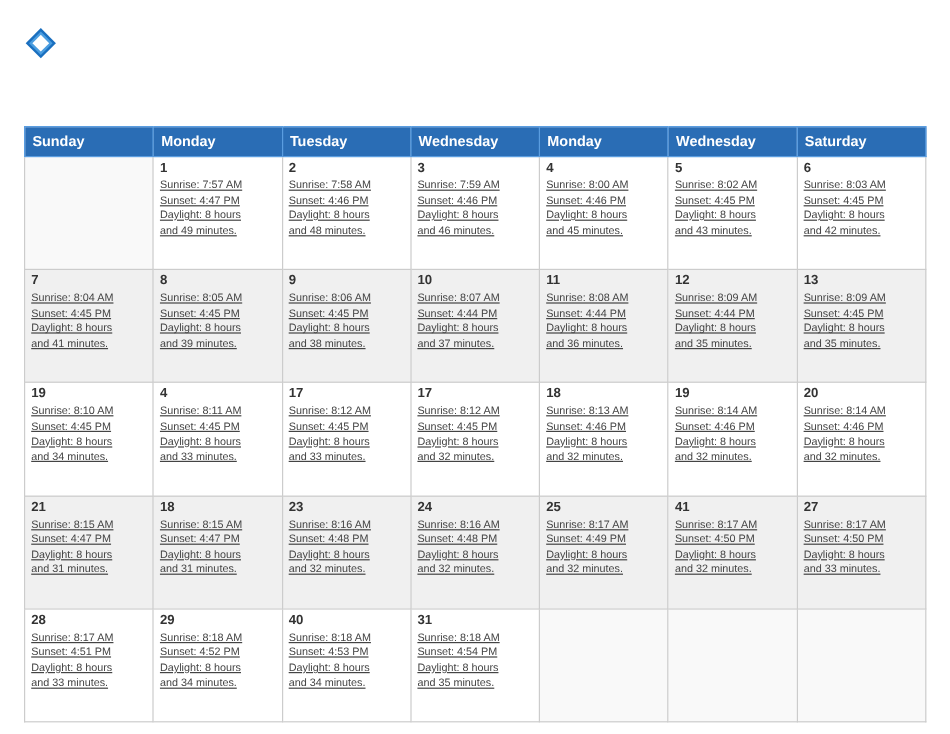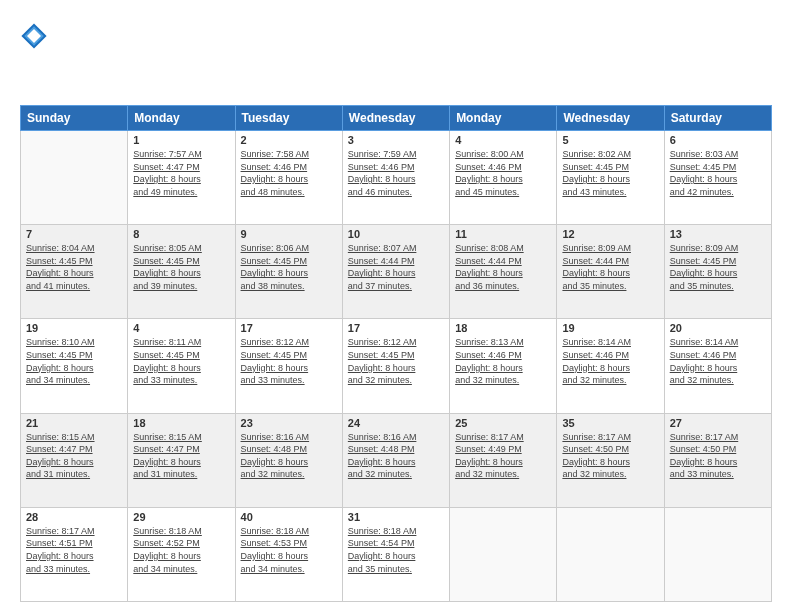--- a/index.html
+++ b/index.html
@@ -242,21 +242,21 @@
           </td>
           <td>
             <span class="day-number">24</span>
             <div class="day-info">Sunrise: 8:16 AM<br>Sunset: 4:48 PM<br>Daylight: 8 hours<br>and 32 minutes.</div>
           </td>
           <td>
             <span class="day-number">25</span>
             <div class="day-info">Sunrise: 8:17 AM<br>Sunset: 4:49 PM<br>Daylight: 8 hours<br>and 32 minutes.</div>
           </td>
           <td>
-            <span class="day-number">35</span>
+            <span class="day-number">41</span>
             <div class="day-info">Sunrise: 8:17 AM<br>Sunset: 4:50 PM<br>Daylight: 8 hours<br>and 32 minutes.</div>
           </td>
           <td>
             <span class="day-number">27</span>
             <div class="day-info">Sunrise: 8:17 AM<br>Sunset: 4:50 PM<br>Daylight: 8 hours<br>and 33 minutes.</div>
           </td>
         </tr>
         <tr class="row-white">
           <td>
             <span class="day-number">28</span>

